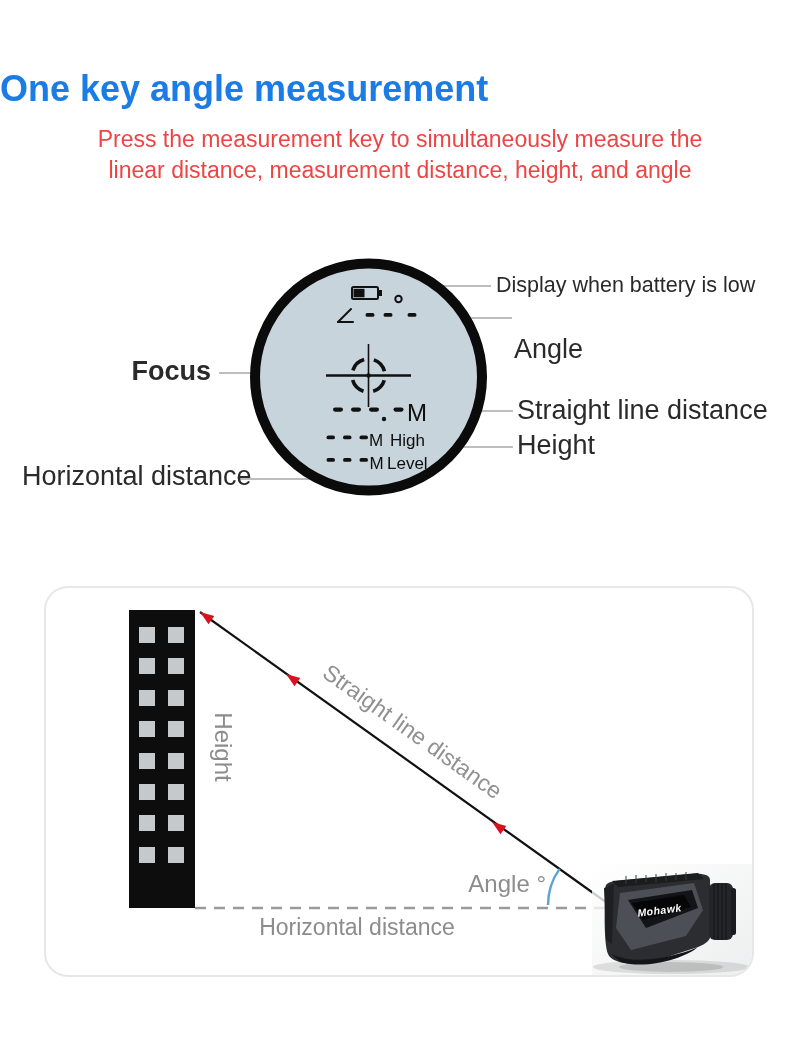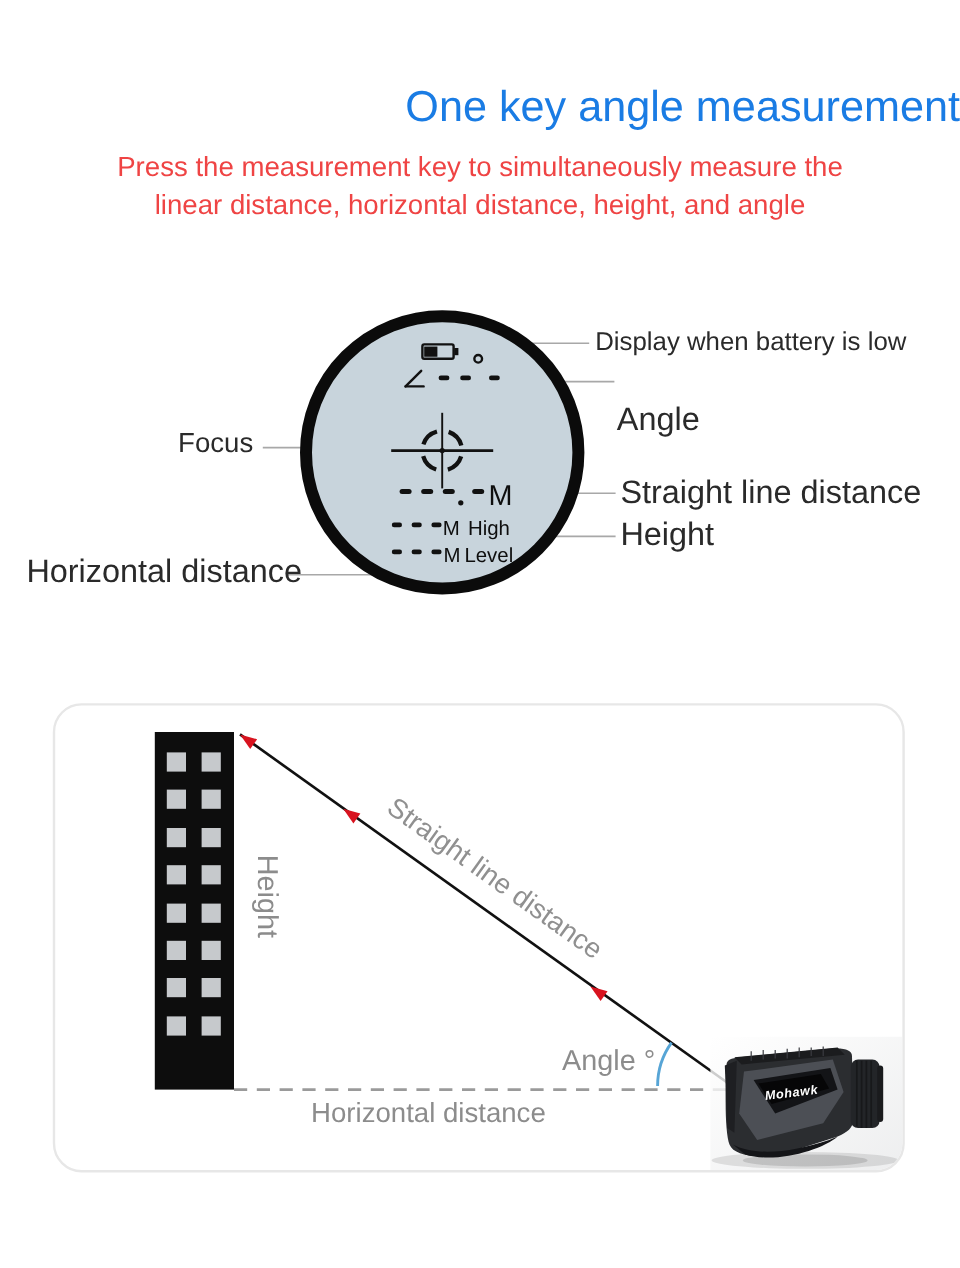--- a/index.html
+++ b/index.html
@@ -1,44 +1,44 @@
 <!DOCTYPE html>
 <html><head>
 <meta charset="utf-8">
 <style>
   html,body{margin:0;padding:0;background:#fff;}
   #page{position:relative;width:800px;height:1057px;background:#ffffff;overflow:hidden;
         font-family:"Liberation Sans", sans-serif;}
-  .title{position:absolute;top:68px;left:0;width:800px;text-align:right;
-         font-size:36px;font-weight:400;color:#1a7ce4;letter-spacing:0px;}
+  .title{position:absolute;top:68px;left:0;width:800px;text-align:left;
+         font-size:36px;font-weight:700;color:#1a7ce4;letter-spacing:0px;}
   .subtitle{position:absolute;top:124px;left:0;width:800px;text-align:center;
             font-size:23px;line-height:31px;color:#ef4444;font-weight:400;}
   .vf-label{position:absolute;color:#2a2a2a;font-weight:300;white-space:nowrap;}
   .lbl-battery{top:273px;left:496px;font-size:21.5px;text-align:center;}
   .lbl-angle{top:302px;left:514px;font-size:27px;margin-top:32px;}
   .lbl-straight{top:395px;left:517px;font-size:27px;}
   .lbl-height{top:430px;left:517px;font-size:27px;}
-  .lbl-focus{top:356px;right:589px;font-size:23px;}
+  .lbl-focus{top:356px;right:589px;font-size:27px;font-weight:bold;}
   .lbl-horizontal{top:461px;left:22px;font-size:27px;}
   .vf-svg{position:absolute;left:0;top:240px;}
   .card{position:absolute;left:44px;top:586px;width:710px;height:391px;
         background:#ffffff;border:2px solid #e7e7e7;border-radius:24px;
         box-sizing:border-box;overflow:hidden;}
   .card svg{position:absolute;left:0;top:0;}
   svg text{font-family:"Liberation Sans", sans-serif;}
 </style>
 </head>
 <body>
 
 <div id="page">
 
   <div class="title">One key angle measurement</div>
   <div class="subtitle">
     <div>Press the measurement key to simultaneously measure the</div>
-    <div>linear distance, horizontal distance, height, and angle</div>
+    <div>linear distance, measurement distance, height, and angle</div>
   </div>
 
   <svg class="vf-svg" width="800" height="260" viewBox="0 240 800 260">
 
     <g stroke="#a8a8a8" stroke-width="1.3">
       <line x1="397" y1="286" x2="491" y2="286"></line>
       <line x1="443" y1="318" x2="512" y2="318"></line>
       <line x1="219" y1="373" x2="326" y2="373"></line>
       <line x1="447" y1="411" x2="513" y2="411"></line>
       <line x1="435" y1="447" x2="513" y2="447"></line>

